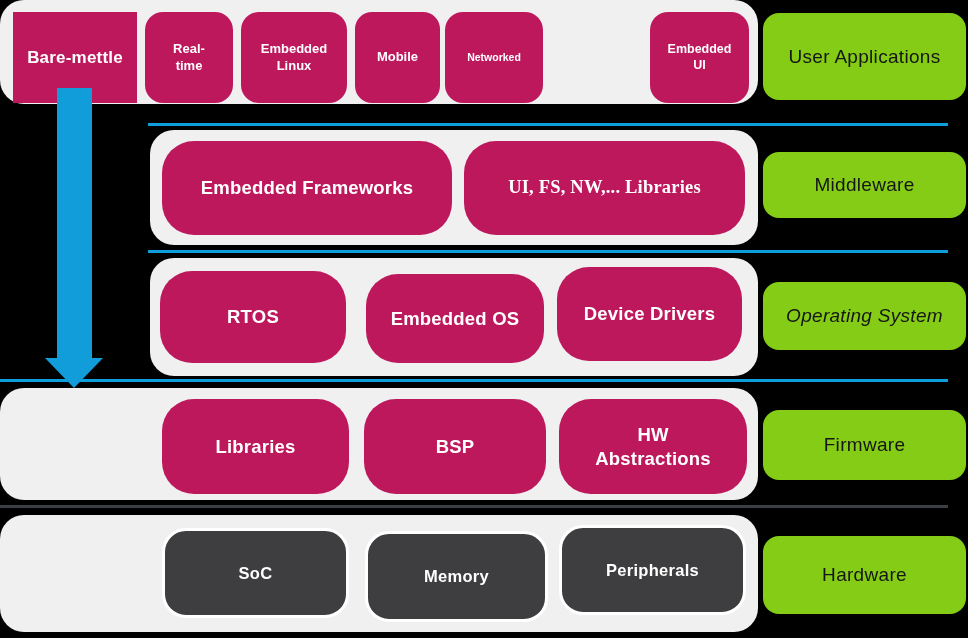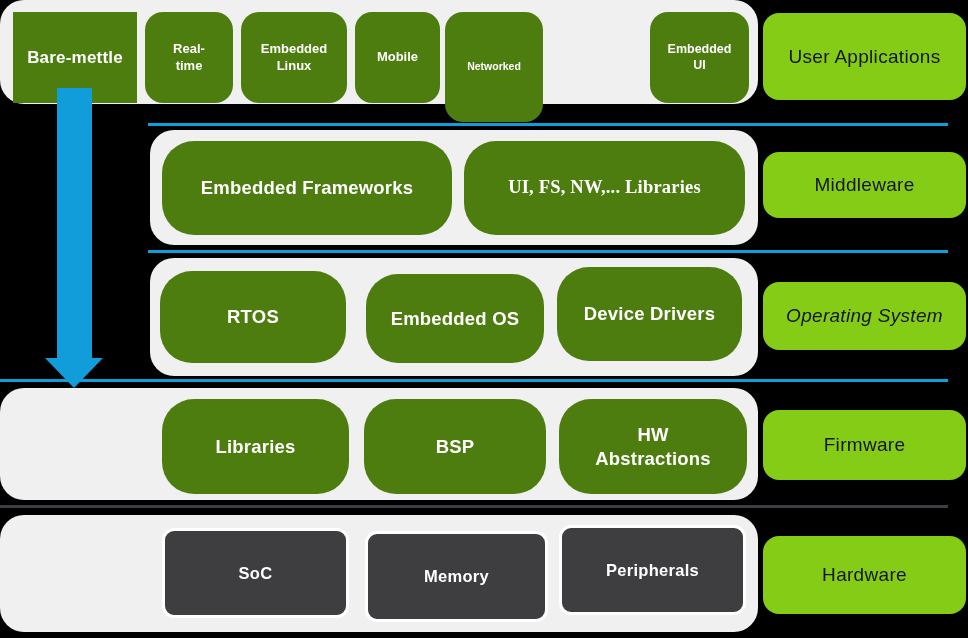--- a/index.html
+++ b/index.html
@@ -22,39 +22,39 @@
   }
   .sep {
     position: absolute;
     height: 3px;
     z-index: 2;
   }
   .sep.blue { background: #0d9fdb; }
   .sep.dark { background: #3b3f45; }
   .chip, .bluebox {
     position: absolute;
-    background: #4d7c0f;
+    background: #be185d;
     color: #ffffff;
     display: flex;
     align-items: center;
     justify-content: center;
     text-align: center;
     font-weight: 700;
     white-space: pre-line;
     line-height: 1.25;
     z-index: 3;
   }
   .chip { border-radius: 18px; font-size: 13px; }
   .chip.square { border-radius: 0; font-size: 17px; letter-spacing: 0.2px; }
   .bluebox { border-radius: 32px; font-size: 18.5px; letter-spacing: 0.2px; }
   .darkbox {
     position: absolute;
     background: #3e3e40;
     border: 3px solid #ffffff;
-    border-radius: 12px;
+    border-radius: 24px;
     color: #ffffff;
     display: flex;
     align-items: center;
     justify-content: center;
     text-align: center;
     font-weight: 700;
     font-size: 16.5px;
     letter-spacing: 0.3px;
     box-sizing: border-box;
     z-index: 3;
@@ -110,21 +110,21 @@
   <div class="sep blue" style="left:148px; top:250px; width:800px;"></div>
   <div class="sep blue" style="left:0; top:379px; width:948px;"></div>
   <div class="sep dark" style="left:0; top:505px; width:948px;"></div>
 
   <div class="chip square" style="left:13px; top:12px; width:124px; height:91px;">Bare-mettle</div>
   <div class="chip" style="left:145px; top:12px; width:88px; height:91px;">Real-
 time</div>
   <div class="chip" style="left:241px; top:12px; width:106px; height:91px;">Embedded
 Linux</div>
   <div class="chip" style="left:355px; top:12px; width:85px; height:91px;border-radius:17px;">Mobile</div>
-  <div class="chip" style="left:445px; top:12px; width:98px; height:110px; font-size:10.5px;">Networked</div>
+  <div class="chip" style="left:445px; top:12px; width:98px; height:91px; font-size:10.5px;">Networked</div>
   <div class="chip" style="left:650px; top:12px; width:99px; height:91px; font-size:12.5px;">Embedded
 UI</div>
 
   <div class="bluebox" style="left:162px; top:141px; width:290px; height:94px;">Embedded Frameworks</div>
   <div class="bluebox" style="left:464px; top:141px; width:281px; height:94px;font-family:Liberation Serif, serif;">UI, FS, NW,... Libraries</div>
 
   <div class="bluebox" style="left:160px; top:271px; width:186px; height:92px;">RTOS</div>
   <div class="bluebox" style="left:557px; top:267px; width:185px; height:94px;">Device Drivers</div>
   <div class="bluebox" style="left:366px; top:274px; width:178px; height:89px;">Embedded OS</div>
 

